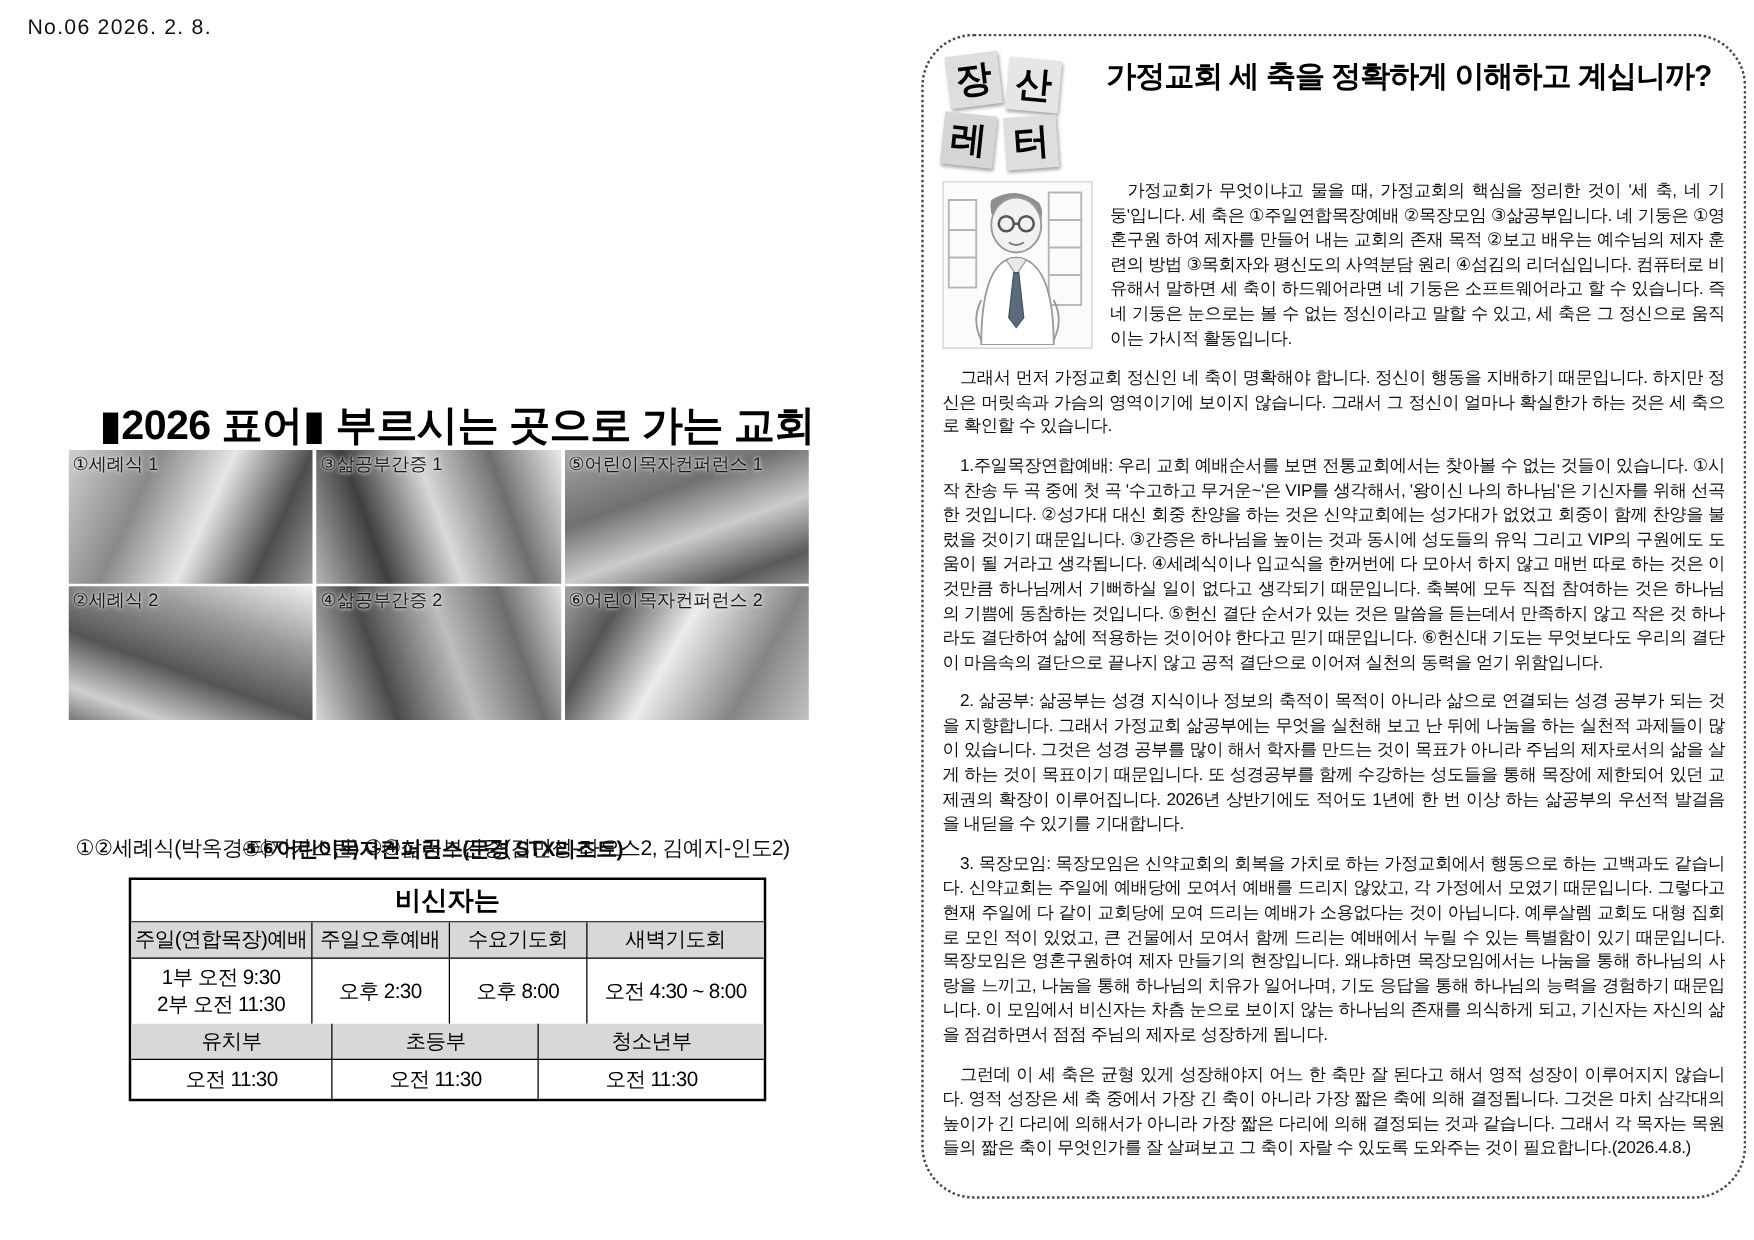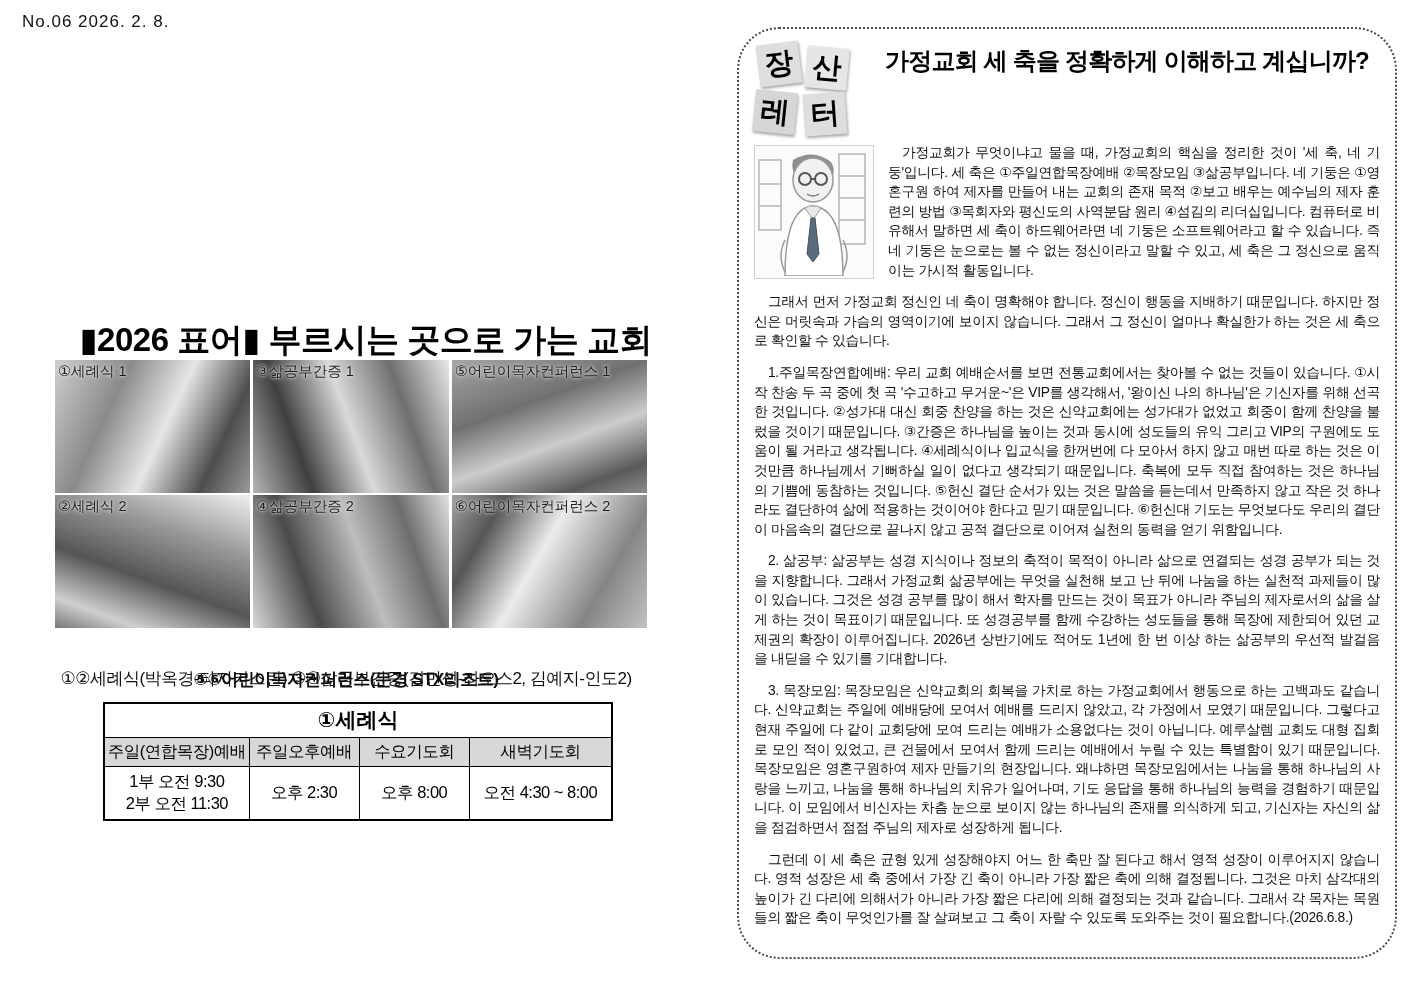--- a/index.html
+++ b/index.html
@@ -5,21 +5,21 @@
   html,body{margin:0;padding:0;background:#fff;}
   .page{position:relative;width:1403px;height:992px;background:#ffffff;
         font-family:"Liberation Sans","DejaVu Sans",sans-serif;color:#1a1a1a;overflow:hidden;}
 
   .issue-no{position:absolute;left:22px;top:12px;font-size:17px;letter-spacing:1px;color:#111;}
 
   
   .left-title{position:absolute;left:40px;top:318px;width:612px;text-align:right;
               font-size:33px;font-weight:bold;color:#000;letter-spacing:-0.5px;}
 
-  .photo-grid{position:absolute;left:55px;top:360px;width:592px;height:268px;
+  .photo-grid{position:absolute;left:55px;top:360px;width:592px;height:216px;
               display:grid;grid-template-columns:1fr 1fr 1fr;grid-template-rows:1fr 1fr;
               gap:2px 3px;}
   .photo{position:relative;overflow:hidden;background:#bbb;}
   .photo .plabel{position:absolute;left:3px;top:2px;font-size:14.5px;color:#1b1b1b;
                  text-shadow:0 0 2px #e8e8e8, 0 0 4px #e8e8e8;white-space:nowrap;}
   .ph1{background:linear-gradient(115deg,#cfcfcf 0%,#8a8a8a 30%,#e6e6e6 55%,#4d4d4d 80%,#9a9a9a 100%);}
   .ph2{background:linear-gradient(250deg,#e9e9e9 0%,#6f6f6f 25%,#d9d9d9 50%,#3f3f3f 75%,#b5b5b5 100%);}
   .ph3{background:linear-gradient(160deg,#a5a5a5 0%,#707070 35%,#cccccc 60%,#5a5a5a 85%,#8d8d8d 100%);}
   .ph4{background:linear-gradient(200deg,#f0f0f0 0%,#9b9b9b 30%,#555555 60%,#cfcfcf 85%,#777 100%);}
   .ph5{background:linear-gradient(70deg,#d8d8d8 0%,#4a4a4a 28%,#bdbdbd 55%,#6d6d6d 78%,#e2e2e2 100%);}
@@ -94,21 +94,21 @@
     </div>
     <div class="photo ph6">
       <span class="plabel">⑥어린이목자컨퍼런스 2</span>
     </div>
   </div>
 
   <div class="caption c1">①②세례식(박옥경-타지키스탄) ③④삶공부간증(김민성-라오스2, 김예지-인도2)</div>
   <div class="caption c2">⑤⑥어린이목자컨퍼런스(문경 STX리조트)</div>
 
   <div class="sched">
-    <div class="stitle">①세례식</div>
+    <div class="stitle">비신자는</div>
     <table>
       <colgroup>
           <col style="width:28.5%">
           <col style="width:21.7%">
           <col style="width:21.8%">
           <col style="width:28%">
         </colgroup>
       <tbody>
           <tr>
         <td class="hd">주일(연합목장)예배</td>
@@ -117,20 +117,39 @@
         <td class="hd">새벽기도회</td>
       </tr>
       <tr>
         <td class="val">
           <span>1부 오전  9:30</span><br>
           <span>2부 오전 11:30</span>
         </td>
         <td class="val">오후 2:30</td>
         <td class="val">오후 8:00</td>
         <td class="val">오전 4:30 ~ 8:00</td>
+      </tr>
+    </tbody>
+      </table>
+    <table class="t2">
+      <colgroup>
+          <col style="width:31.8%">
+          <col style="width:32.6%">
+          <col style="width:35.6%">
+        </colgroup>
+      <tbody>
+          <tr>
+        <td class="hd">유치부</td>
+        <td class="hd">초등부</td>
+        <td class="hd">청소년부</td>
+      </tr>
+      <tr>
+        <td class="val2">오전 11:30</td>
+        <td class="val2">오전 11:30</td>
+        <td class="val2">오전 11:30</td>
       </tr>
     </tbody>
       </table>
   </div>
 
   <div class="letter">
     <div class="letter-head">
       <div class="logo">
         <div class="tile t1">장</div>
         <div class="tile t2">산</div>
@@ -168,17 +187,17 @@
             <path d="M30 94 Q22 110 30 126" stroke="#9a9a9a" stroke-width="1.5" fill="none"></path>
             <path d="M88 94 Q96 110 88 126" stroke="#9a9a9a" stroke-width="1.5" fill="none"></path>
           </g>
         </svg>
       </div>
       <p class="first">가정교회가 무엇이냐고 물을 때, 가정교회의 핵심을 정리한 것이 '세 축, 네 기둥'입니다. 세 축은 ①주일연합목장예배 ②목장모임 ③삶공부입니다. 네 기둥은 ①영혼구원 하여 제자를 만들어 내는 교회의 존재 목적 ②보고 배우는 예수님의 제자 훈련의 방법 ③목회자와 평신도의 사역분담 원리 ④섬김의 리더십입니다. 컴퓨터로 비유해서 말하면 세 축이 하드웨어라면 네 기둥은 소프트웨어라고 할 수 있습니다. 즉 네 기둥은 눈으로는 볼 수 없는 정신이라고 말할 수 있고, 세 축은 그 정신으로 움직이는 가시적 활동입니다.</p>
       <p>그래서 먼저 가정교회 정신인 네 축이 명확해야 합니다. 정신이 행동을 지배하기 때문입니다. 하지만 정신은 머릿속과 가슴의 영역이기에 보이지 않습니다. 그래서 그 정신이 얼마나 확실한가 하는 것은 세 축으로 확인할 수 있습니다.</p>
       <p>1.주일목장연합예배: 우리 교회 예배순서를 보면 전통교회에서는 찾아볼 수 없는 것들이 있습니다. ①시작 찬송 두 곡 중에 첫 곡 '수고하고 무거운~'은 VIP를 생각해서, '왕이신 나의 하나님'은 기신자를 위해 선곡한 것입니다. ②성가대 대신 회중 찬양을 하는 것은 신약교회에는 성가대가 없었고 회중이 함께 찬양을 불렀을 것이기 때문입니다. ③간증은 하나님을 높이는 것과 동시에 성도들의 유익 그리고 VIP의 구원에도 도움이 될 거라고 생각됩니다. ④세례식이나 입교식을 한꺼번에 다 모아서 하지 않고 매번 따로 하는 것은 이것만큼 하나님께서 기뻐하실 일이 없다고 생각되기 때문입니다. 축복에 모두 직접 참여하는 것은 하나님의 기쁨에 동참하는 것입니다. ⑤헌신 결단 순서가 있는 것은 말씀을 듣는데서 만족하지 않고 작은 것 하나라도 결단하여 삶에 적용하는 것이어야 한다고 믿기 때문입니다. ⑥헌신대 기도는 무엇보다도 우리의 결단이 마음속의 결단으로 끝나지 않고 공적 결단으로 이어져 실천의 동력을 얻기 위함입니다.</p>
       <p>2. 삶공부: 삶공부는 성경 지식이나 정보의 축적이 목적이 아니라 삶으로 연결되는 성경 공부가 되는 것을 지향합니다. 그래서 가정교회 삶공부에는 무엇을 실천해 보고 난 뒤에 나눔을 하는 실천적 과제들이 많이 있습니다. 그것은 성경 공부를 많이 해서 학자를 만드는 것이 목표가 아니라 주님의 제자로서의 삶을 살게 하는 것이 목표이기 때문입니다. 또 성경공부를 함께 수강하는 성도들을 통해 목장에 제한되어 있던 교제권의 확장이 이루어집니다. 2026년 상반기에도 적어도 1년에 한 번 이상 하는 삶공부의 우선적 발걸음을 내딛을 수 있기를 기대합니다.</p>
       <p>3. 목장모임: 목장모임은 신약교회의 회복을 가치로 하는 가정교회에서 행동으로 하는 고백과도 같습니다. 신약교회는 주일에 예배당에 모여서 예배를 드리지 않았고, 각 가정에서 모였기 때문입니다. 그렇다고 현재 주일에 다 같이 교회당에 모여 드리는 예배가 소용없다는 것이 아닙니다. 예루살렘 교회도 대형 집회로 모인 적이 있었고, 큰 건물에서 모여서 함께 드리는 예배에서 누릴 수 있는 특별함이 있기 때문입니다. 목장모임은 영혼구원하여 제자 만들기의 현장입니다. 왜냐하면 목장모임에서는 나눔을 통해 하나님의 사랑을 느끼고, 나눔을 통해 하나님의 치유가 일어나며, 기도 응답을 통해 하나님의 능력을 경험하기 때문입니다. 이 모임에서 비신자는 차츰 눈으로 보이지 않는 하나님의 존재를 의식하게 되고, 기신자는 자신의 삶을 점검하면서 점점 주님의 제자로 성장하게 됩니다.</p>
-      <p>그런데 이 세 축은 균형 있게 성장해야지 어느 한 축만 잘 된다고 해서 영적 성장이 이루어지지 않습니다. 영적 성장은 세 축 중에서 가장 긴 축이 아니라 가장 짧은 축에 의해 결정됩니다. 그것은 마치 삼각대의 높이가 긴 다리에 의해서가 아니라 가장 짧은 다리에 의해 결정되는 것과 같습니다. 그래서 각 목자는 목원들의 짧은 축이 무엇인가를 잘 살펴보고 그 축이 자랄 수 있도록 도와주는 것이 필요합니다.(2026.6.8.)</p>
+      <p>그런데 이 세 축은 균형 있게 성장해야지 어느 한 축만 잘 된다고 해서 영적 성장이 이루어지지 않습니다. 영적 성장은 세 축 중에서 가장 긴 축이 아니라 가장 짧은 축에 의해 결정됩니다. 그것은 마치 삼각대의 높이가 긴 다리에 의해서가 아니라 가장 짧은 다리에 의해 결정되는 것과 같습니다. 그래서 각 목자는 목원들의 짧은 축이 무엇인가를 잘 살펴보고 그 축이 자랄 수 있도록 도와주는 것이 필요합니다.(2026.4.8.)</p>
     </div>
   </div>
 
 </div>
 
 </body></html>

